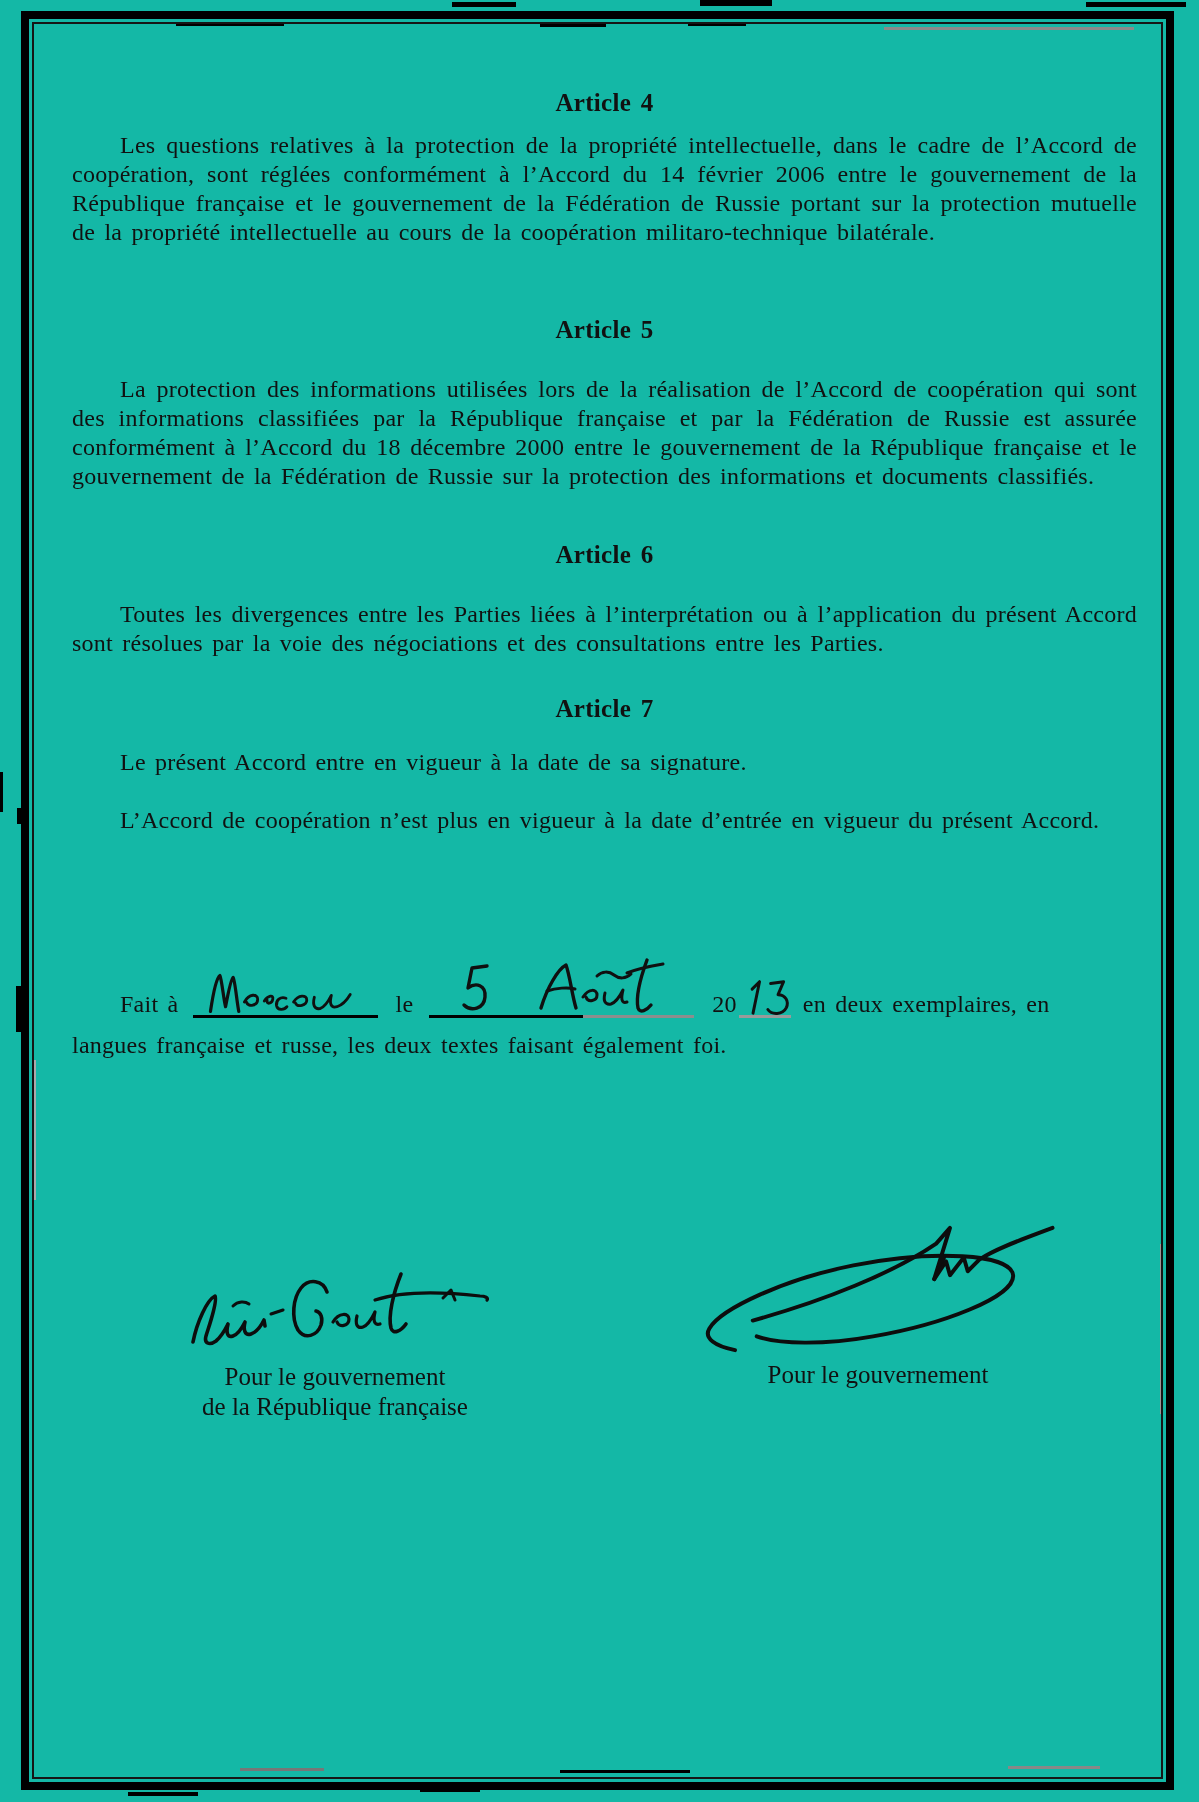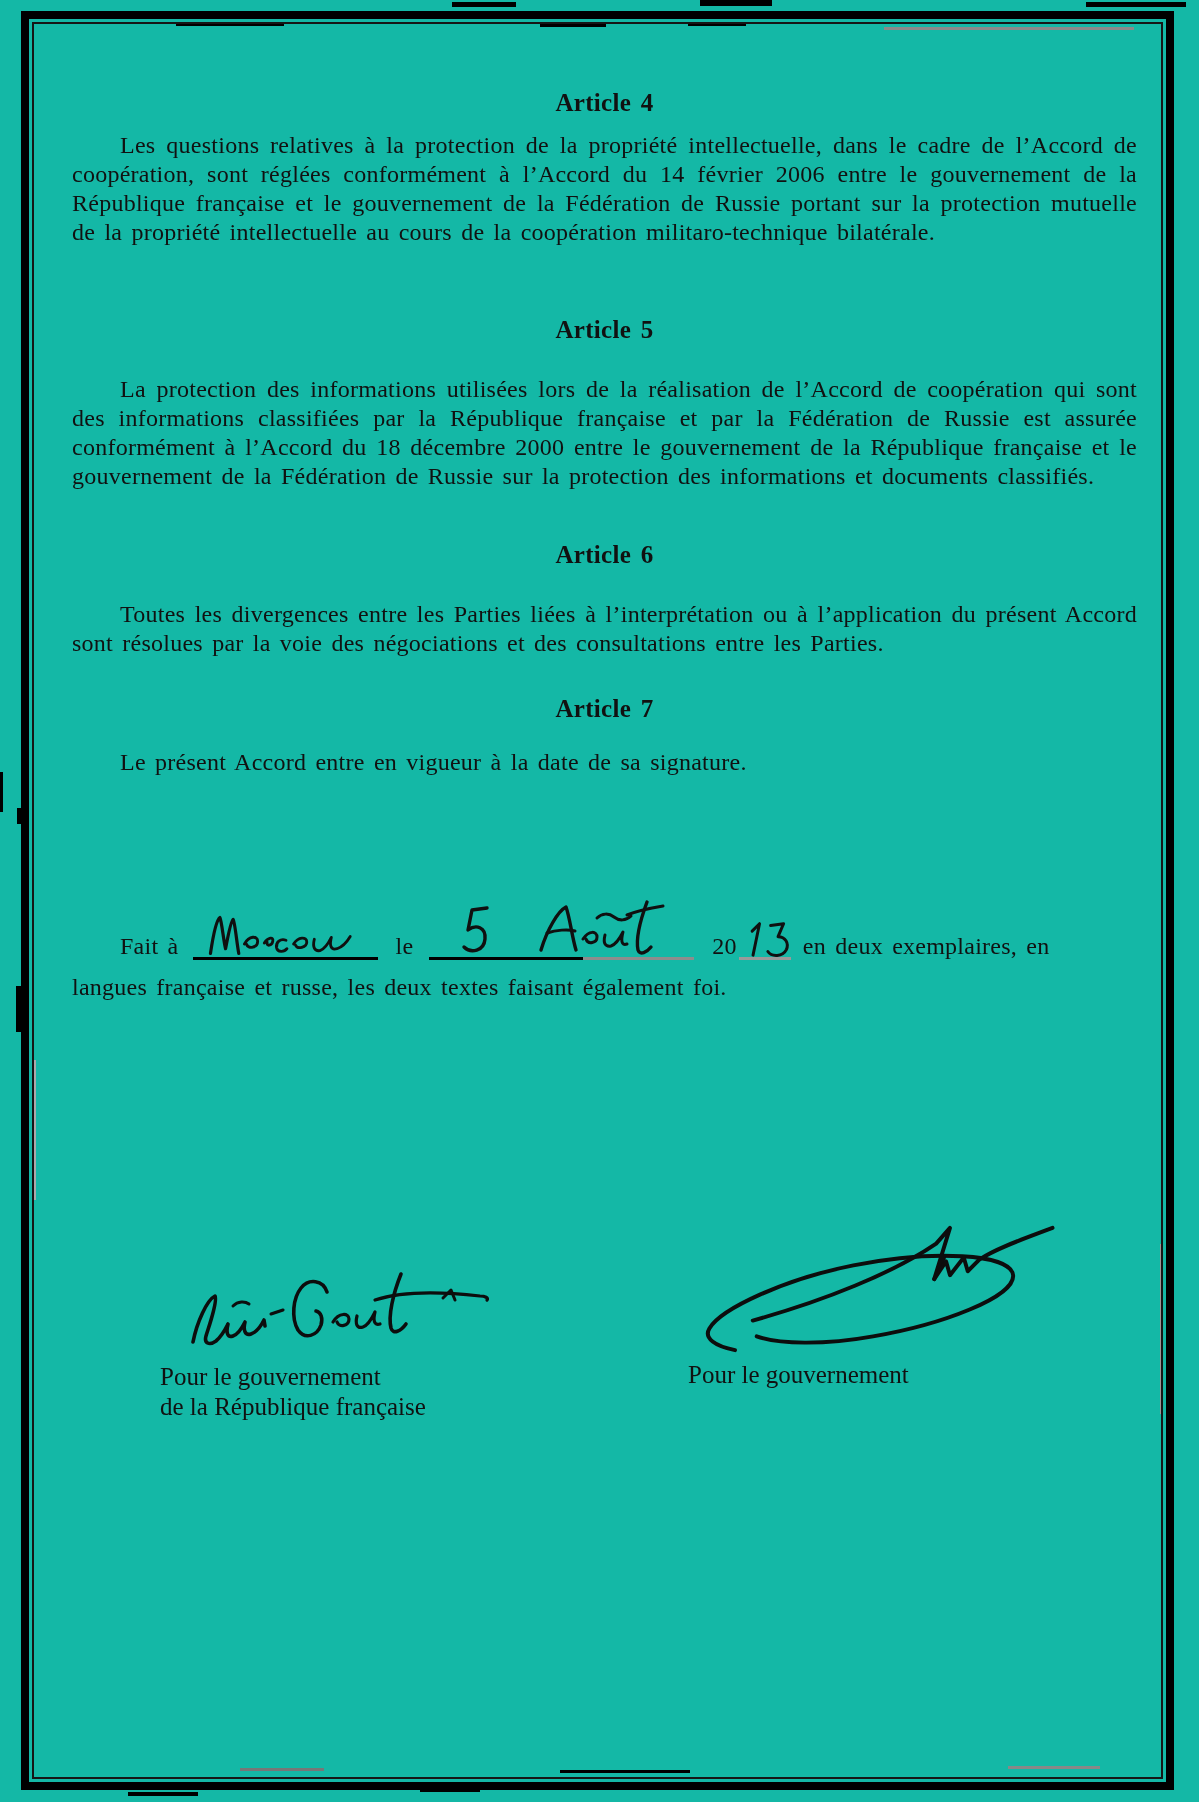--- a/index.html
+++ b/index.html
@@ -57,21 +57,21 @@
     background:linear-gradient(to right,#000 0 58%,#8d8d8d 58% 100%) left bottom/100% 3px no-repeat;}
   .blank.b3{width:52px;margin-left:2px;border-bottom-color:#9a9a9a;}
   .exec-line1 .lbl{margin-left:18px;}
   .exec-line1 .lbl.first{margin-left:0;}
   .exec-line1 .suffix{margin-left:12px;}
   .exec-line2{margin-top:6px;}
   .hand{position:absolute;pointer-events:none;}
   .hand path{fill:none;stroke:#101010;stroke-linecap:round;stroke-linejoin:round;}
 
   
-  .sig{position:absolute;font-size:25px;line-height:30px;}
+  .sig{position:absolute;text-align:center;font-size:25px;line-height:30px;}
   .sig svg{display:block;margin:0 auto;}
   .sig svg path{fill:none;stroke:#0d0d0d;stroke-linecap:round;stroke-linejoin:round;}
   .sig-fr{left:160px;top:1258px;width:350px;}
   .sig-ru{left:688px;top:1218px;width:380px;}
 
   
   .nz{position:absolute;background:#000;}
 </style>
 </head>
 <body>
@@ -116,20 +116,21 @@
     </section>
 
     <section class="s6">
       <h3>Article 6</h3>
       <p>Toutes les divergences entre les Parties liées à l’interprétation ou à l’application du présent Accord sont résolues par la voie des négociations et des consultations entre les Parties.</p>
     </section>
 
     <section class="s7">
       <h3>Article 7</h3>
       <p class="first">Le présent Accord entre en vigueur à la date de sa signature.</p>
+      <p>L’Accord de coopération n’est plus en vigueur à la date d’entrée en vigueur du présent Accord.</p>
     </section>
 
     <div class="exec">
       <div class="exec-line1">
         <span class="indent"></span>
         <span class="lbl first">Fait à</span>
 
         <span class="blank b1">
           <svg class="hand" role="img" style="left:8px;bottom:-4px;" width="170" height="51" viewBox="0 0 180 54" aria-label="Moscou">
             <path stroke-width="3.4" d="M10,46 C13,26 17,10 20,8 C22,12 24,34 26,41 C29,25 32,11 34,10 C36,13 38,36 40,46"></path>

